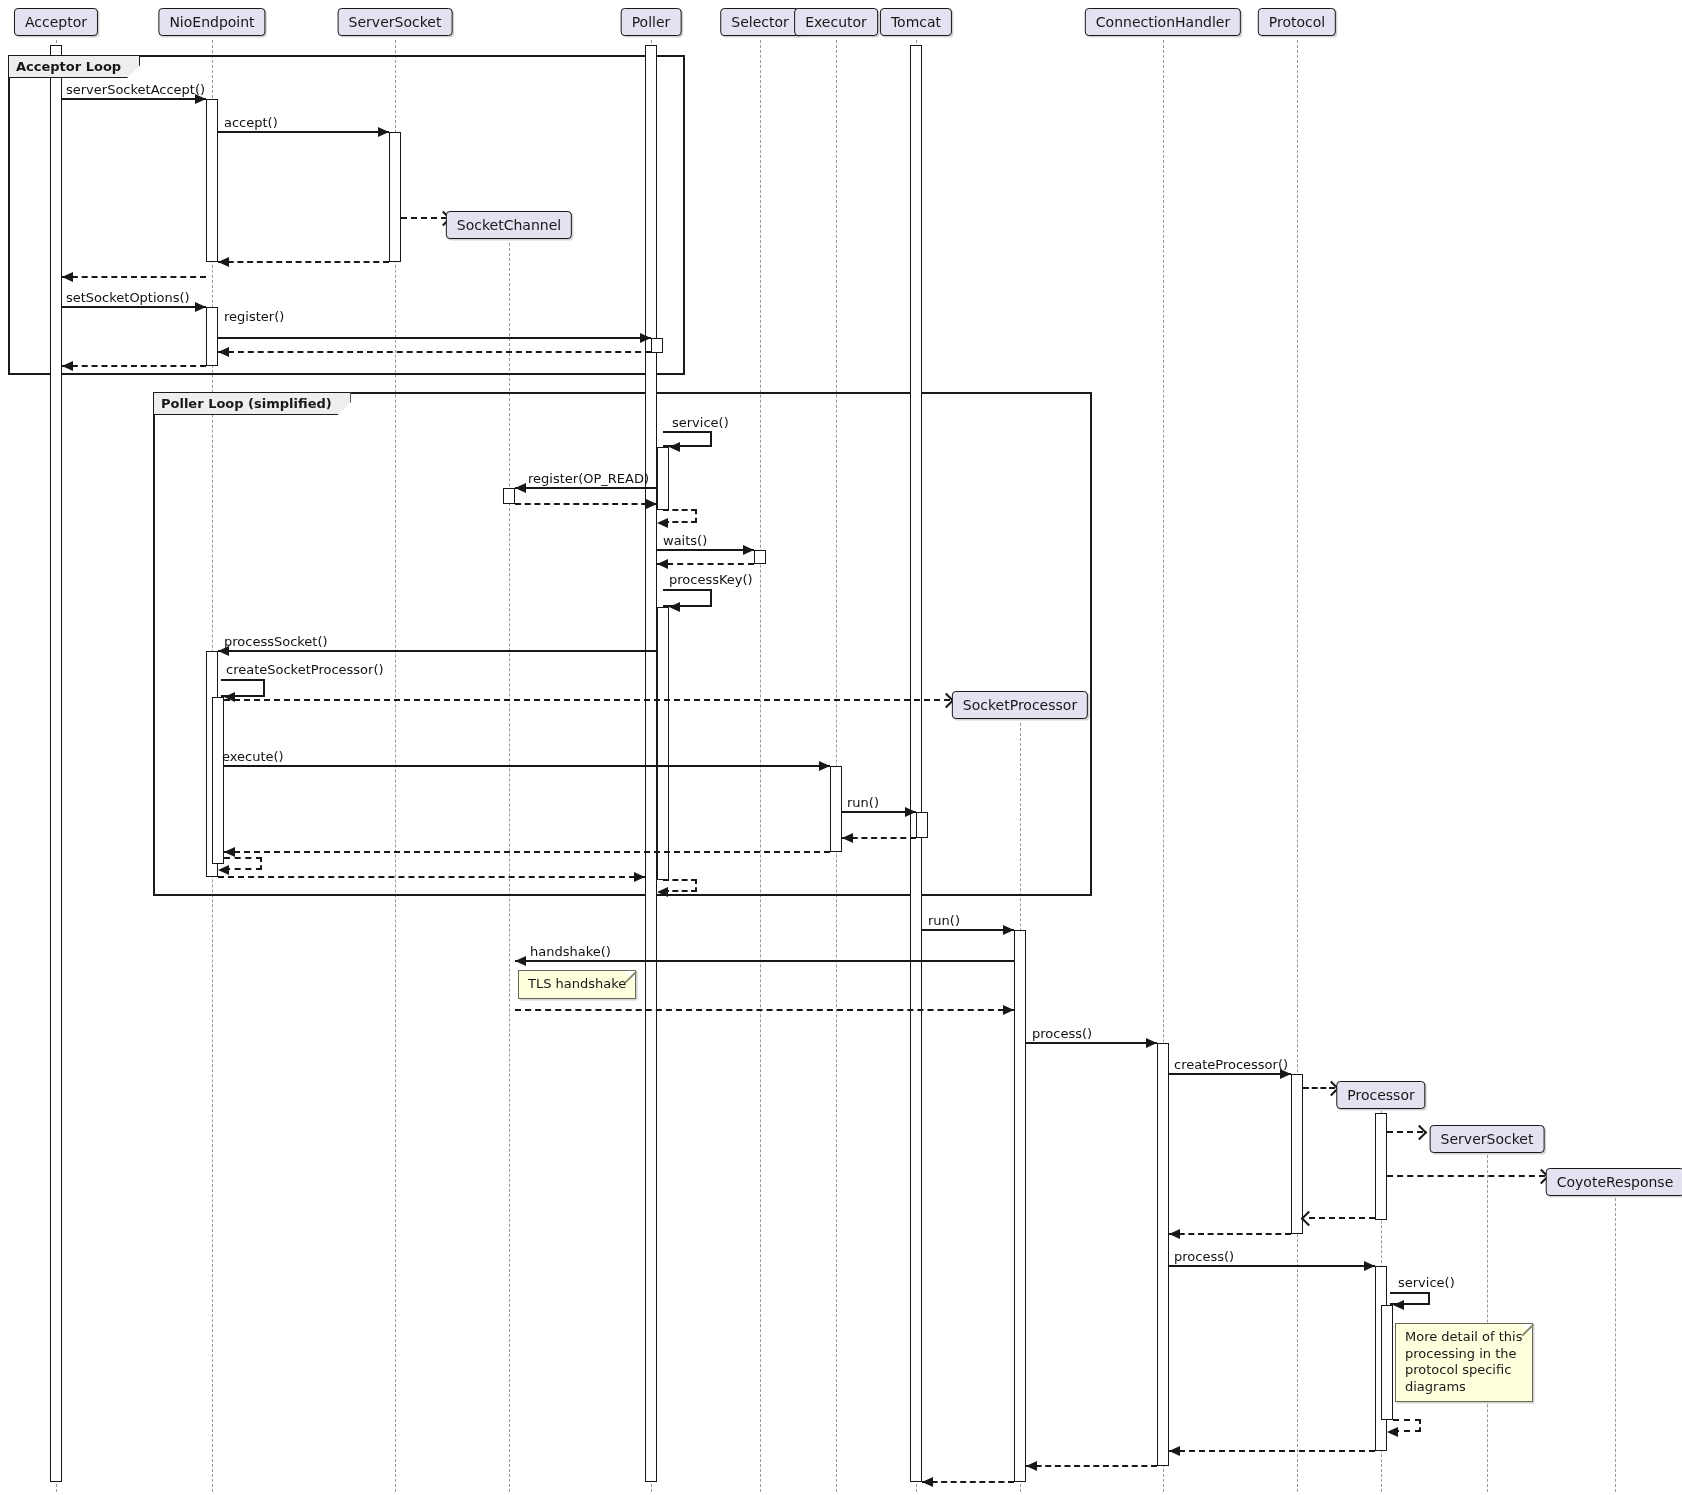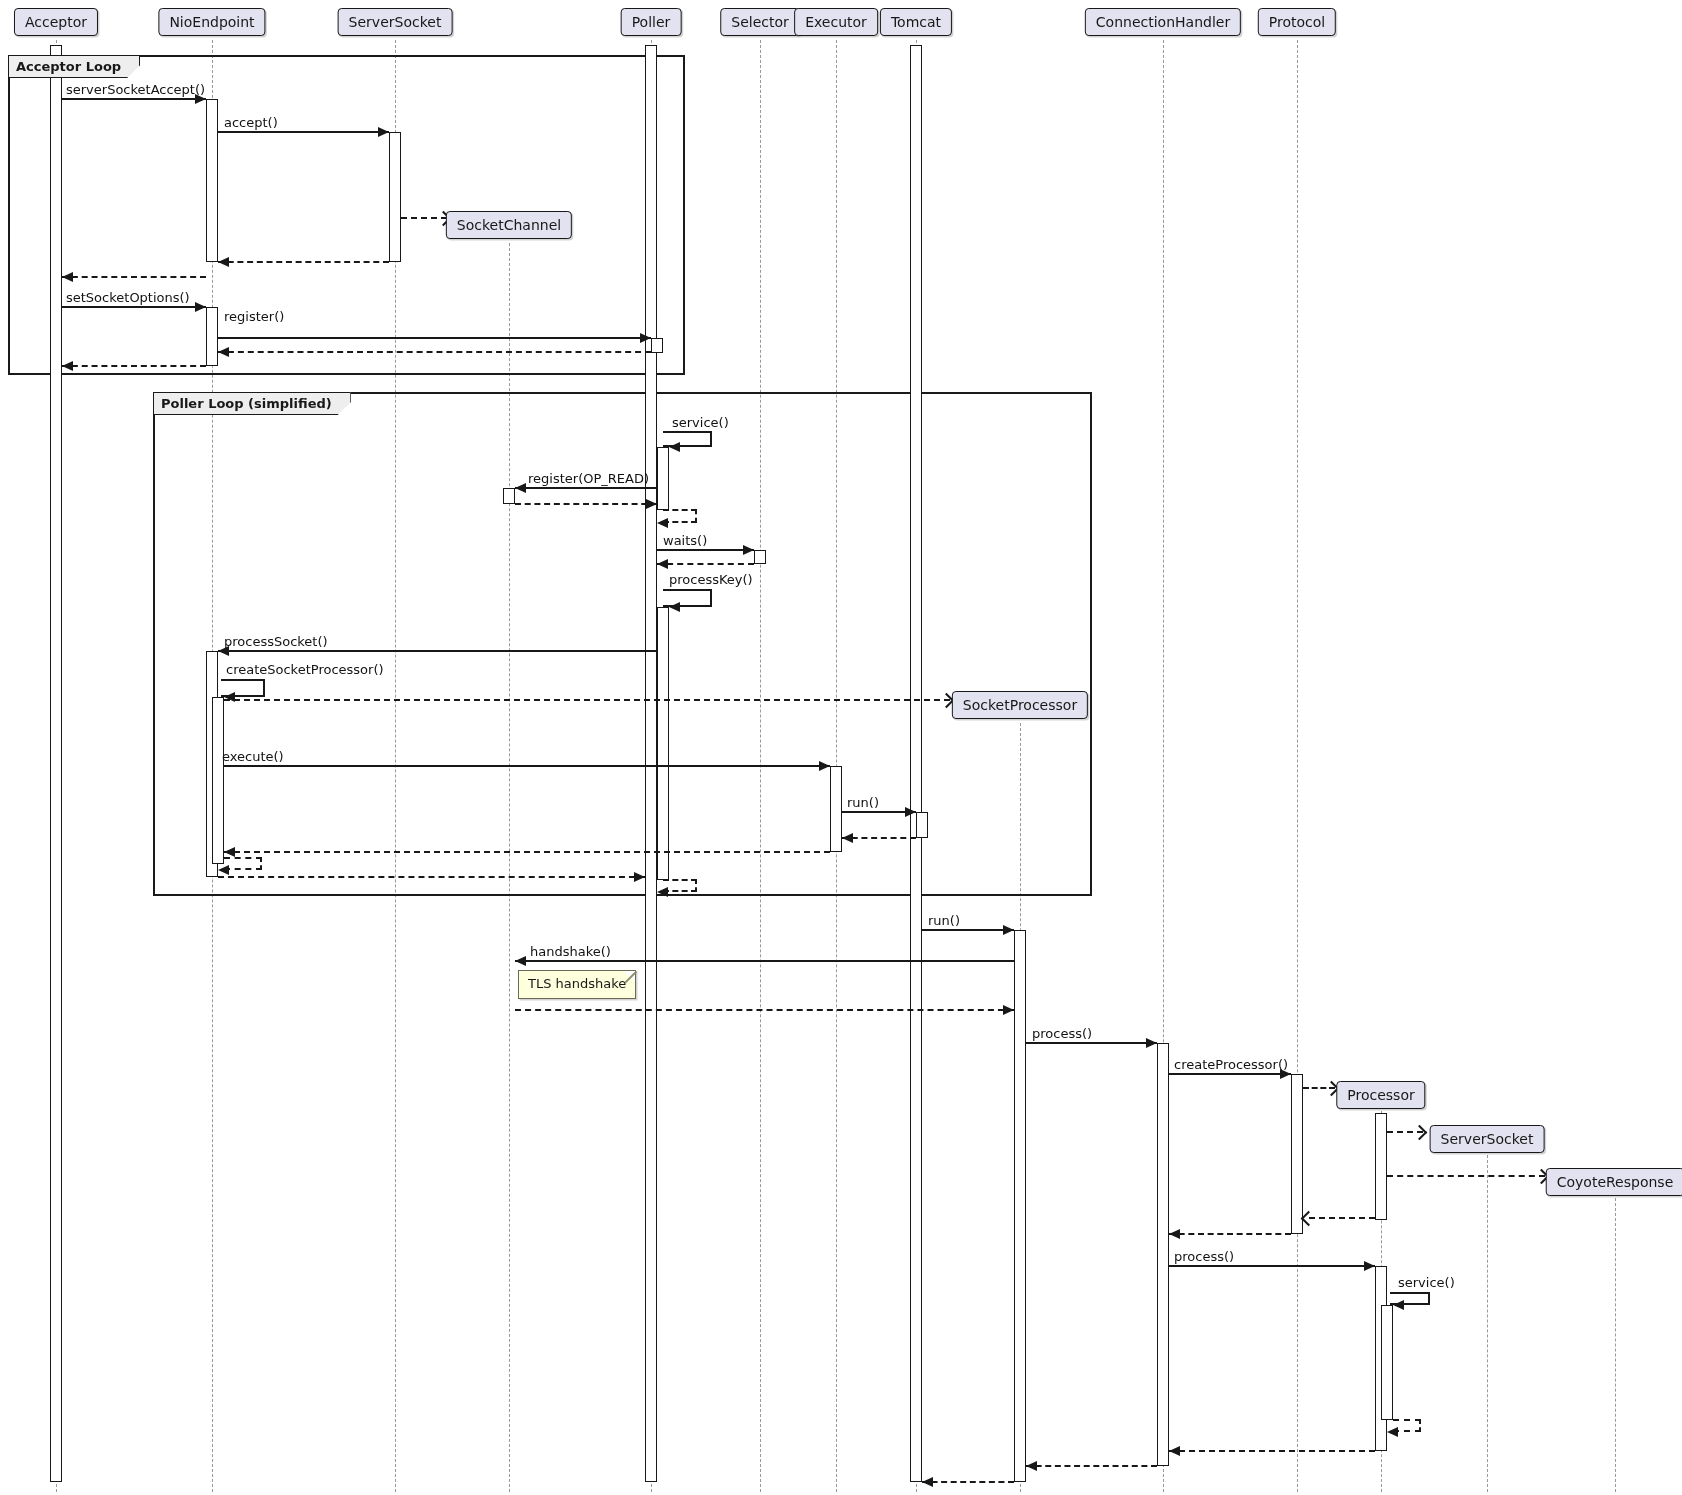--- a/index.html
+++ b/index.html
@@ -232,20 +232,25 @@
   <i class="hl" style="left:1026px;top:1461px"></i>
 
   <i class="lnd" style="left:922px;top:1481px;width:92px"></i>
   <i class="hl" style="left:922px;top:1477px"></i>
 
   <div class="note" style="left:518px;top:970px">
     <span class="fold"></span>
     <span class="fold2"></span>
     <span>TLS handshake</span>
   </div>
+  <div class="note" style="left:1395px;top:1323px;width:118px">
+    <span class="fold"></span>
+    <span class="fold2"></span>
+    <span>More detail of this processing in the protocol specific diagrams</span>
+  </div>
 
   <div class="ph" style="left:56px;top:8px">Acceptor</div>
   <div class="ph" style="left:212px;top:8px">NioEndpoint</div>
   <div class="ph" style="left:395px;top:8px">ServerSocket</div>
   <div class="ph" style="left:651px;top:8px">Poller</div>
   <div class="ph" style="left:760px;top:8px">Selector</div>
   <div class="ph" style="left:836px;top:8px">Executor</div>
   <div class="ph" style="left:916px;top:8px">Tomcat</div>
   <div class="ph" style="left:1163px;top:8px">ConnectionHandler</div>
   <div class="ph" style="left:1297px;top:8px">Protocol</div>

